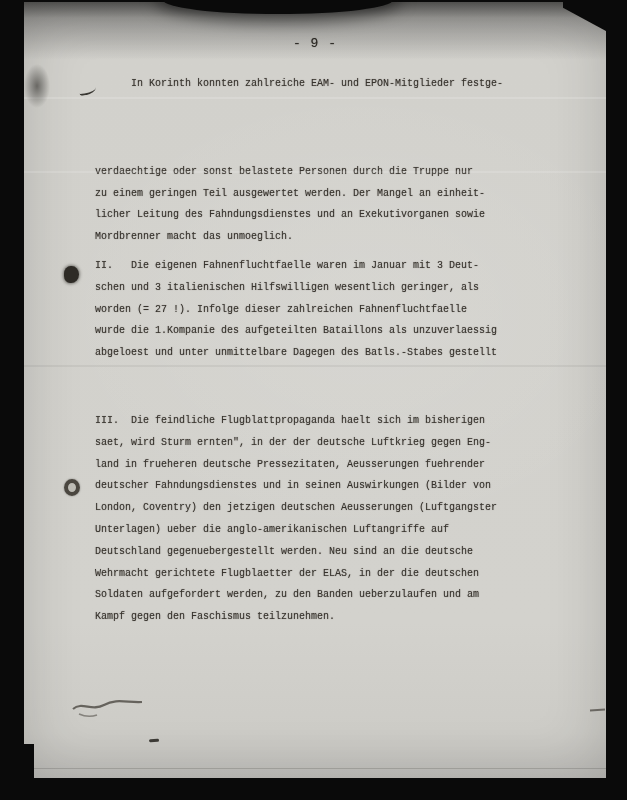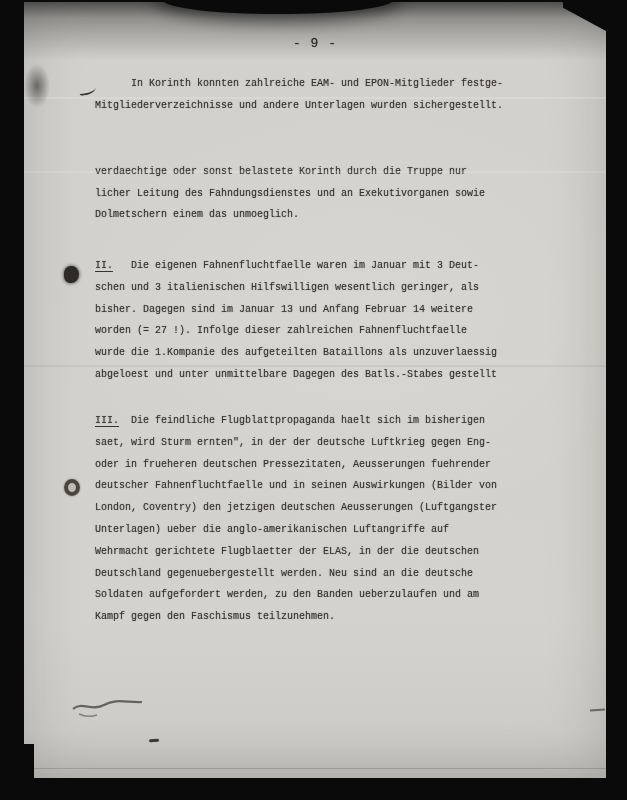--- a/index.html
+++ b/index.html
@@ -25,21 +25,21 @@
   .streak.s3{top:363px;background:rgba(0,0,0,0.05);}
   .edge-line{position:absolute;left:0;top:766px;width:100%;height:1px;background:rgba(0,0,0,0.14);}
 
   .page-number{position:absolute;left:0;right:0;top:34px;text-align:center;
     font-size:13px;letter-spacing:1px;color:#2f2c27;white-space:pre;
     text-shadow:0 0 1px rgba(47,44,39,0.6);}
   .para{position:absolute;left:71px;width:525px;color:#37332d;
     text-shadow:0 0 1px rgba(55,50,45,0.5);}
   .para0{top:71px}.para1{top:137px}.para2{top:253px}.para3{top:408px}
   .tl{white-space:pre;font-size:10px;line-height:21.8px;height:21.8px;}
-  .hd{text-decoration:underline;text-underline-offset:2.5px;text-decoration-thickness:1.2px;margin-top:46px;}
+  .hd{text-underline-offset:2.5px;text-decoration-thickness:1.2px;margin-top:46px;}
 
   .punch-hole-1{position:absolute;left:40px;top:264px;width:15px;height:17px;background:#2e2b26;
     border-radius:48% 52% 56% 44%;box-shadow:0 0 3px 1px rgba(46,43,38,0.55);}
   .punch-hole-2{position:absolute;left:40px;top:477px;width:16px;height:17px;border-radius:50%;
     border:4px solid #4a463f;background:rgba(165,162,154,0.45);box-shadow:0 0 2px rgba(0,0,0,0.4);
     box-sizing:border-box;}
   .pen-squiggle{position:absolute;left:55px;top:84px;width:17px;height:7px;
     border-bottom:2px solid #3a3833;border-radius:0 0 70% 30%;transform:rotate(-9deg);}
   .pencil-scribble{position:absolute;left:46px;top:691px;}
   .mark-dash-1{position:absolute;left:125px;top:737px;width:10px;height:2.5px;background:#3c3a35;
@@ -50,45 +50,44 @@
 </head>
 <body>
 
 <div class="scan">
   <div class="paper">
     <div class="page-number">- 9 -</div>
 
     <div id="paras">
         <div class="para para0">
           <div class="tl"><span>      </span><span>In Korinth konnten zahlreiche EAM- und EPON-Mitglieder festge-</span></div>
-          <div class="tl">Mitgliederverzeichnisse und andere Unterlagen wurden sichergestellt.</div>
         </div>
         <div class="para para1">
           <div class="tl"><span>      </span></div>
-          <div class="tl">verdaechtige oder sonst belastete Korinth durch die Truppe nur</div>
+          <div class="tl">verdaechtige oder sonst belastete Personen durch die Truppe nur</div>
+          <div class="tl">zu einem geringen Teil ausgewertet werden. Der Mangel an einheit-</div>
           <div class="tl">licher Leitung des Fahndungsdienstes und an Exekutivorganen sowie</div>
-          <div class="tl">Dolmetschern einem das unmoeglich.</div>
+          <div class="tl">Mordbrenner macht das unmoeglich.</div>
         </div>
         <div class="para para2">
           <div class="tl"><span class="hd">II.</span><span>   </span><span>Die eigenen Fahnenfluchtfaelle waren im Januar mit 3 Deut-</span></div>
           <div class="tl">schen und 3 italienischen Hilfswilligen wesentlich geringer, als</div>
-          <div class="tl">bisher. Dagegen sind im Januar 13 und Anfang Februar 14 weitere</div>
           <div class="tl">worden (= 27 !). Infolge dieser zahlreichen Fahnenfluchtfaelle</div>
           <div class="tl">wurde die 1.Kompanie des aufgeteilten Bataillons als unzuverlaessig</div>
           <div class="tl">abgeloest und unter unmittelbare Dagegen des Batls.-Stabes gestellt</div>
         </div>
         <div class="para para3">
           <div class="tl"><span class="hd">III.</span><span>  </span><span>Die feindliche Flugblattpropaganda haelt sich im bisherigen</span></div>
           <div class="tl">saet, wird Sturm ernten", in der der deutsche Luftkrieg gegen Eng-</div>
-          <div class="tl">oder in frueheren deutschen Pressezitaten, Aeusserungen fuehrender</div>
-          <div class="tl">deutscher Fahnenfluchtfaelle und in seinen Auswirkungen (Bilder von</div>
+          <div class="tl">land in frueheren deutsche Pressezitaten, Aeusserungen fuehrender</div>
+          <div class="tl">deutscher Fahndungsdienstes und in seinen Auswirkungen (Bilder von</div>
           <div class="tl">London, Coventry) den jetzigen deutschen Aeusserungen (Luftgangster</div>
           <div class="tl">Unterlagen) ueber die anglo-amerikanischen Luftangriffe auf</div>
+          <div class="tl">Deutschland gegenuebergestellt werden. Neu sind an die deutsche</div>
           <div class="tl">Wehrmacht gerichtete Flugblaetter der ELAS, in der die deutschen</div>
-          <div class="tl">Deutschland gegenuebergestellt werden. Neu sind an die deutsche</div>
           <div class="tl">Soldaten aufgefordert werden, zu den Banden ueberzulaufen und am</div>
           <div class="tl">Kampf gegen den Faschismus teilzunehmen.</div>
         </div>
       </div>
 
     <div class="punch-hole-1"></div>
     <div class="punch-hole-2"></div>
     <div class="pen-squiggle"></div>
 
     <div class="pencil-scribble">

